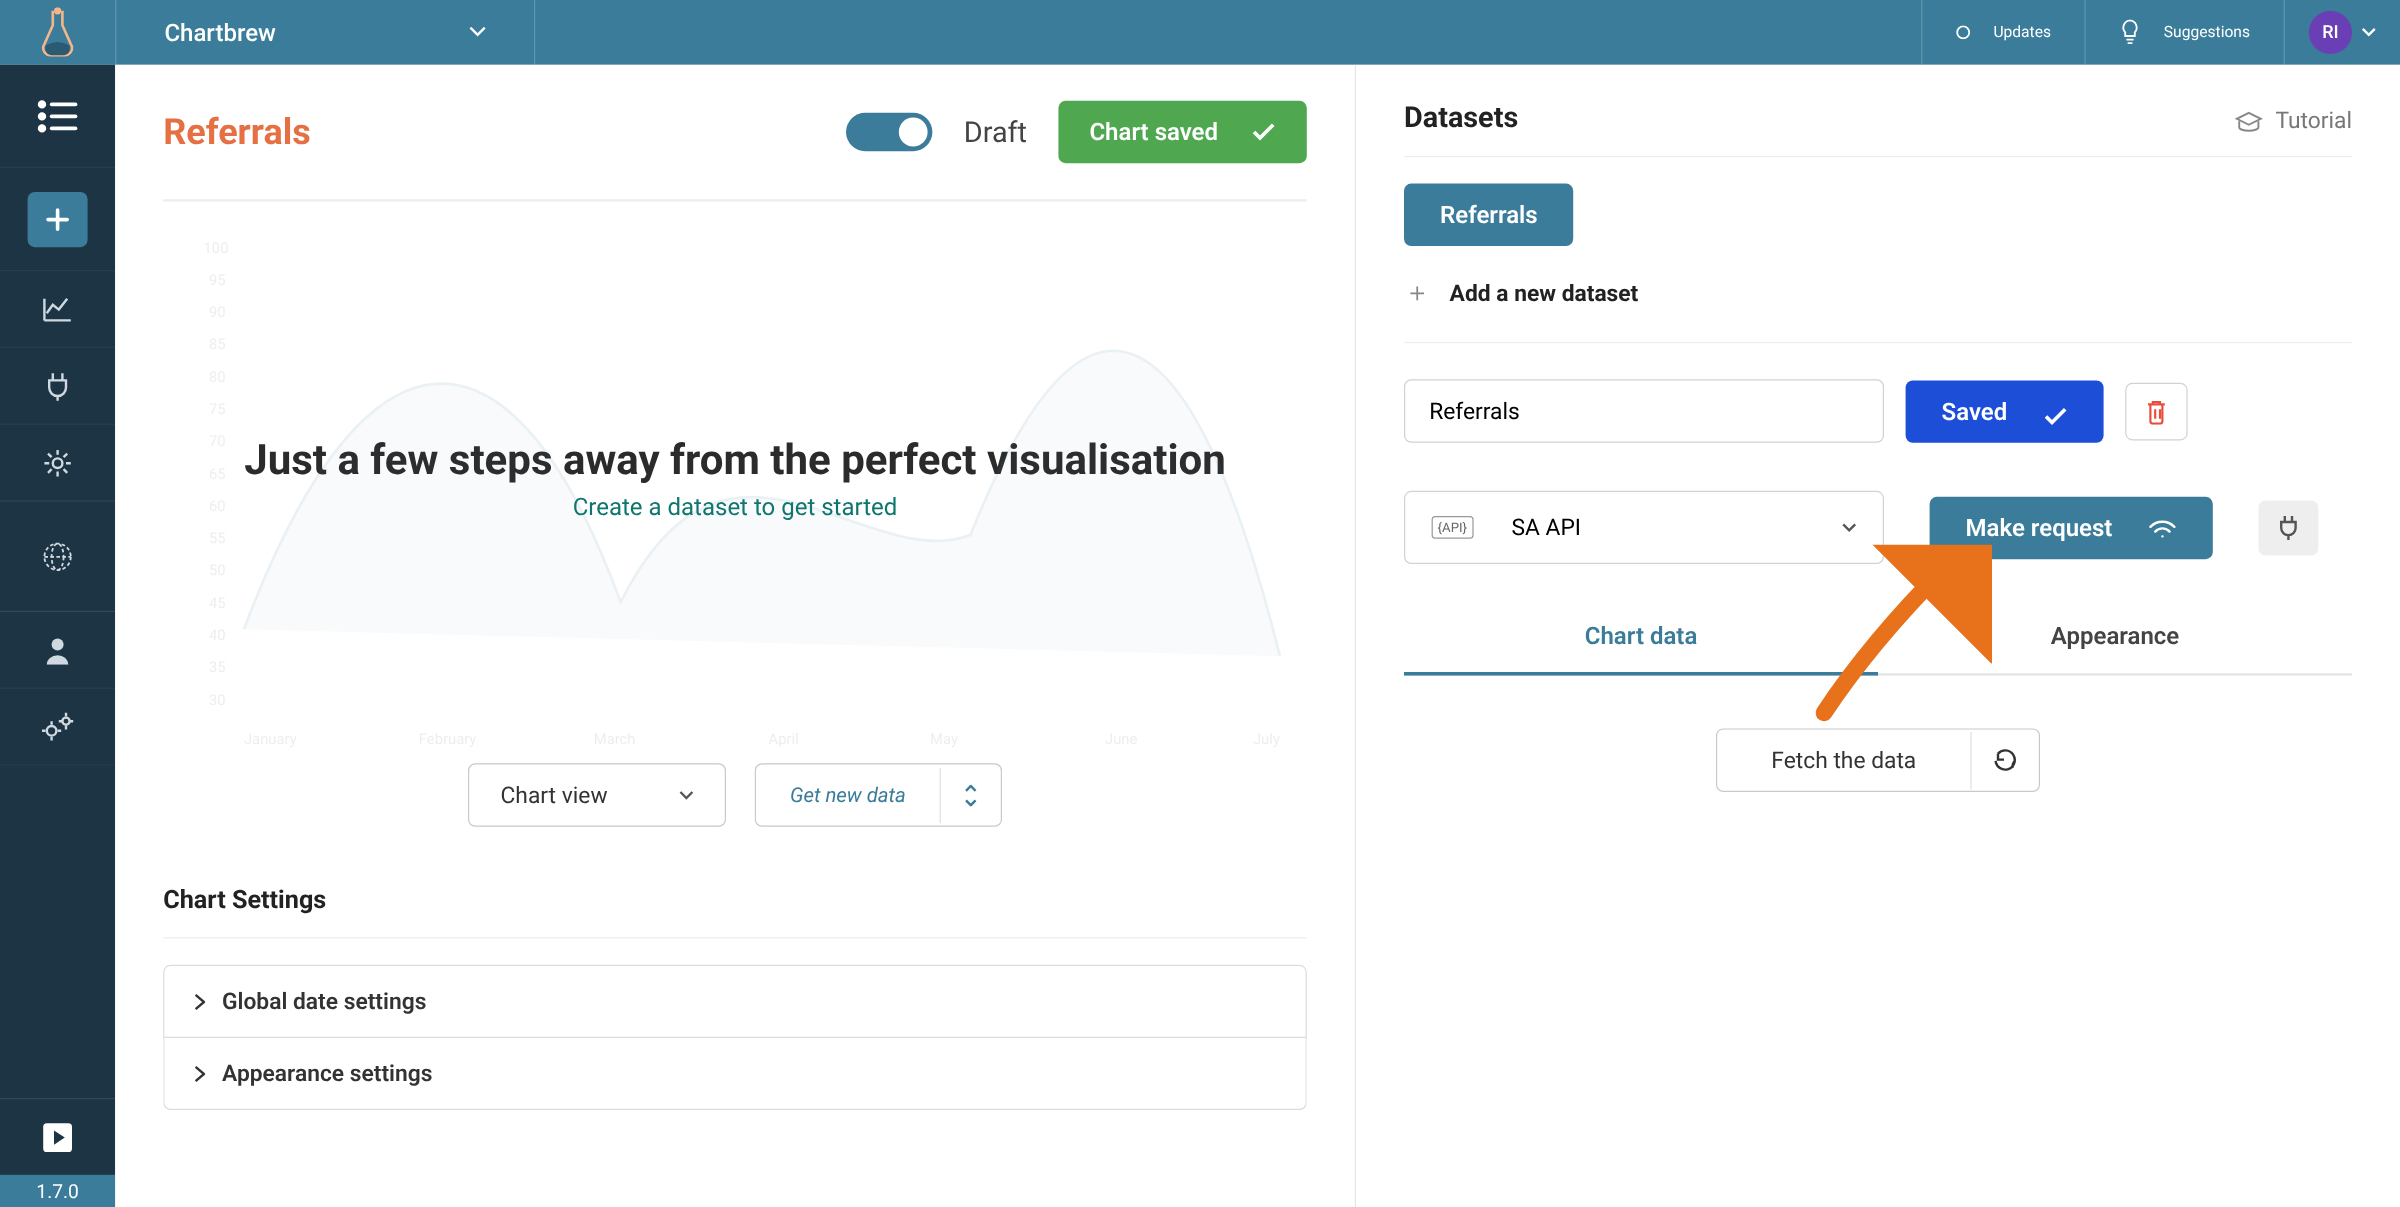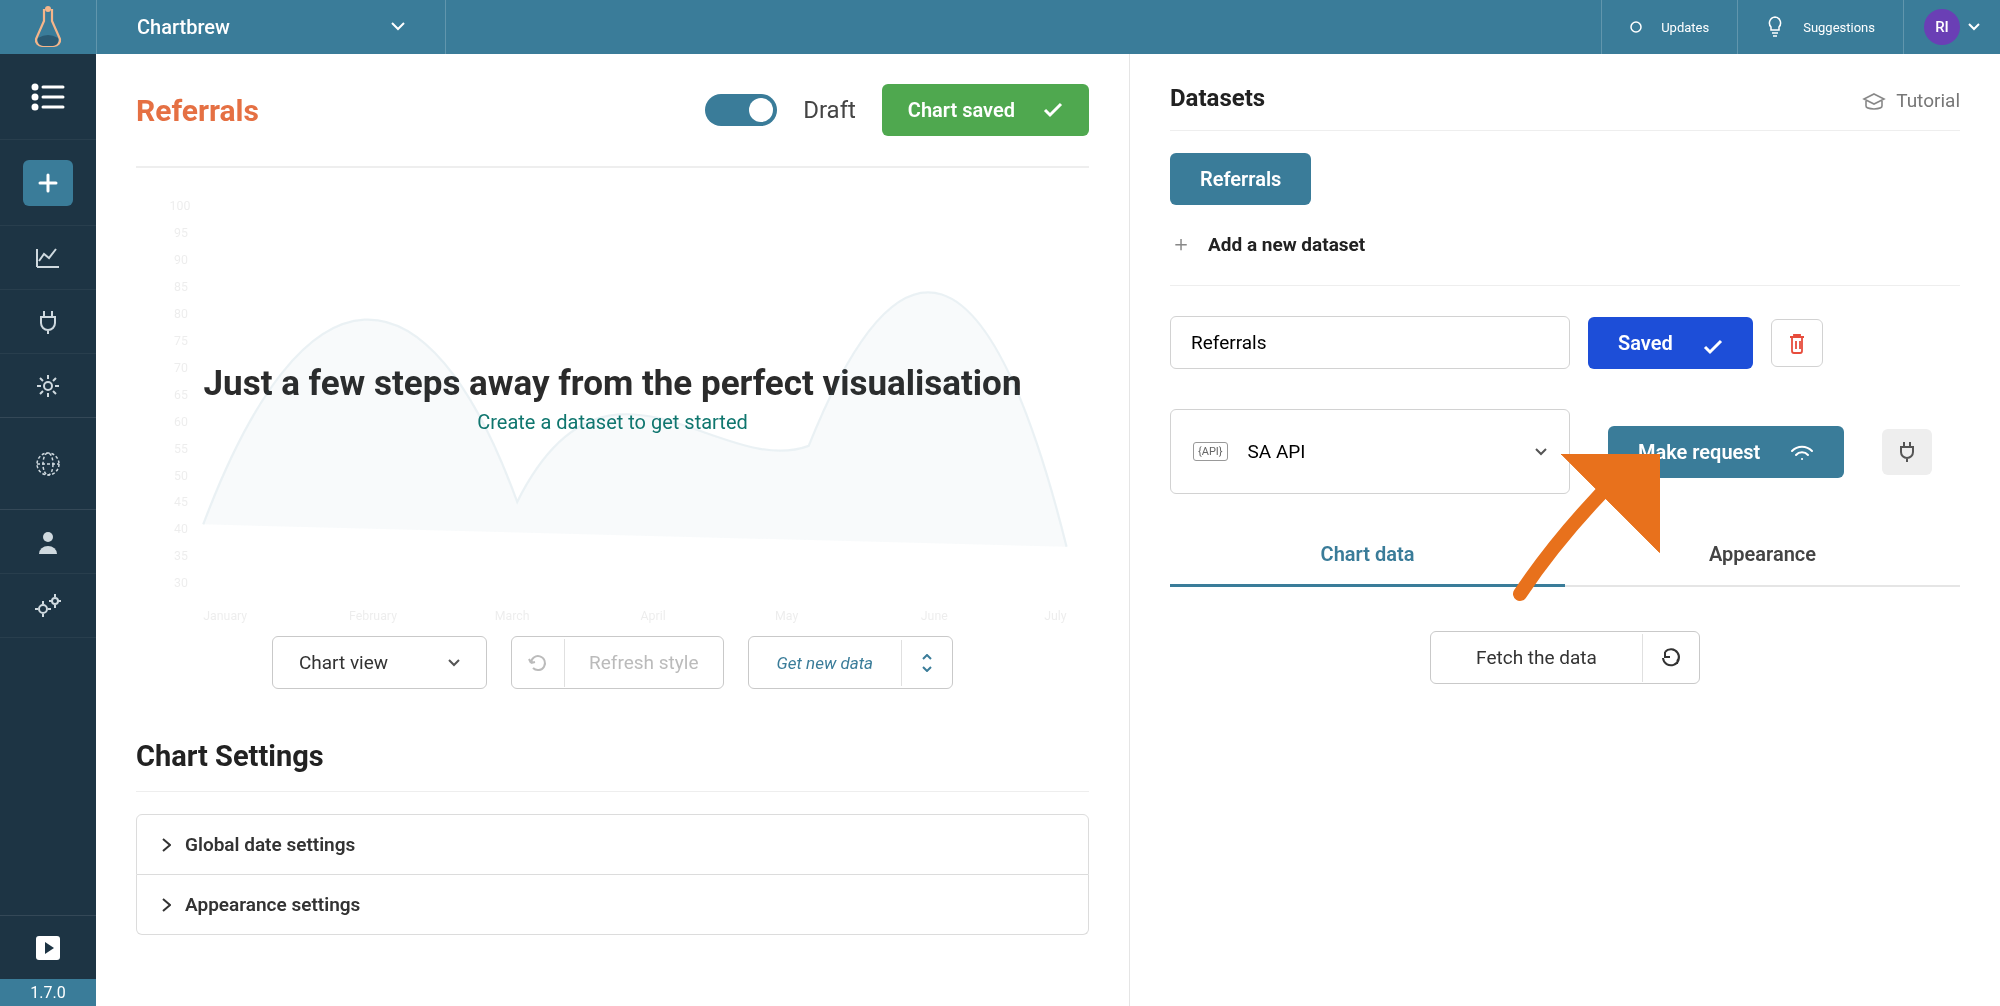--- a/index.html
+++ b/index.html
@@ -43,39 +43,39 @@
 
   .row-ctrls{display:flex;gap:24px;justify-content:center;margin:28px 0 40px;}
   .dd{border:1px solid #c9c9c9;border-radius:6px;padding:14px 26px;display:flex;align-items:center;gap:60px;font-size:19px;color:#333;}
   .btn-outl{border:1px solid #c9c9c9;border-radius:6px;display:flex;align-items:center;}
   .btn-outl .ico{padding:14px 16px;border-right:1px solid #e0e0e0;color:#aaa;}
   .btn-outl .lbl{padding:14px 24px;color:#bbb;font-size:19px;}
   .split{border:1px solid #c9c9c9;border-radius:6px;display:flex;align-items:center;color:#3a7c99;}
   .split .lbl{padding:14px 28px;font-size:17px;font-style:italic;}
   .split .chev{padding:14px 18px;border-left:1px solid #e0e0e0;}
 
-  .sec-title{font-size:29px;font-weight:700;color:#222;padding:10px 0 18px;border-bottom:1px solid #eee;margin-bottom:22px;}
+  .sec-title{font-size:21px;font-weight:700;color:#222;padding:10px 0 18px;border-bottom:1px solid #eee;margin-bottom:22px;}
   .acc{border:1px solid #dcdcdc;border-radius:6px;padding:18px 24px;margin-bottom:0;}
   .acc + .acc{border-top:none;}
   .acc-row{display:flex;align-items:center;gap:14px;font-size:19px;font-weight:600;color:#333;}
 
   .ds-head{display:flex;align-items:flex-end; padding-bottom:18px; border-bottom:1px solid #eee; margin-bottom:22px;}
   .ds-head h2{font-size:24px;font-weight:700;color:#222;}
   .tut{margin-left:auto;display:flex;align-items:center;gap:10px;color:#777;font-size:19px;}
   .pill{background:#3a7c99;color:#fff;padding:14px 30px;border-radius:6px;font-size:20px;font-weight:600;display:inline-block;}
   .addds{display:flex;align-items:center;gap:16px;margin:24px 0 30px;border-bottom:1px solid #eee;padding-bottom:26px;}
   .addds .pl{color:#888;font-size:22px;}
   .addds .lbl{font-size:19px;font-weight:700;color:#222;}
   .inprow{display:flex;gap:18px;align-items:center;margin-bottom:40px;}
   .input{border:1px solid #d2d2d2;border-radius:6px;padding:14px 20px;font-size:19px;width:400px;}
   .savedb{background:#1d4ed8;color:#fff;border-radius:6px;padding:14px 30px;display:flex;gap:30px;align-items:flex-end;font-size:20px;font-weight:600;}
   .trash{border:1px solid #d2d2d2;border-radius:6px;padding:12px 16px;color:#e74c3c;}
 
   .apirow{display:flex;gap:38px;align-items:center;margin-bottom:30px;}
-  .apidd{border:1px solid #d2d2d2;border-radius:6px;padding:30px 22px;display:flex;align-items:center;gap:20px;width:400px;font-size:19px;}
+  .apidd{border:1px solid #d2d2d2;border-radius:6px;padding:18px 22px;display:flex;align-items:center;gap:32px;width:400px;font-size:19px;}
   .apidd .badge{font-size:11px;border:1px solid #999;padding:2px 4px;border-radius:3px;color:#666;}
   .apidd .chev{margin-left:auto;}
   .req{background:#3a7c99;color:#fff;border-radius:6px;padding:14px 30px;display:flex;gap:30px;align-items:center;font-size:20px;font-weight:600;}
   .plug{background:#eee;border-radius:6px;padding:12px 16px;color:#555;}
 
   .tabs{display:flex;margin-top:14px;}
   .tab{flex:1;text-align:center;padding:18px 0;font-size:20px;font-weight:600;color:#444;}
   .tab.active{color:#3a7c99;border-bottom:3px solid #3a7c99;}
   .tab:not(.active){border-bottom:2px solid #e5e5e5;}
   .fetch{margin:44px auto 0;border:1px solid #c9c9c9;border-radius:6px;display:flex;align-items:center;width:270px;}
@@ -243,28 +243,20 @@
         <div class="chart-sub">Create a dataset to get started</div>
       </div>
 
       <div class="row-ctrls">
         <div class="dd">
           <span>Chart view</span>
           <svg width="12" height="8">
               <path d="M1 1 l5 5 l5 -5" fill="none" stroke="#555" stroke-width="2"></path>
             </svg>
         </div>
-        <div class="btn-outl">
-          <div class="ico">
-              <svg width="20" height="20">
-                <path d="M3 10 a7 7 0 1 1 2 5 M3 10 l-2 -4 M3 10 l4 -1" fill="none" stroke="#bbb" stroke-width="2"></path>
-              </svg>
-            </div>
-          <div class="lbl">Refresh style</div>
-        </div>
         <div class="split">
           <div class="lbl">Get new data</div>
           <div class="chev">
               <svg width="14" height="18">
                 <path d="M3 5 l4 -4 l4 4 M3 13 l4 4 l4 -4" fill="none" stroke="#3a7c99" stroke-width="2"></path>
               </svg>
             </div>
         </div>
       </div>
 

